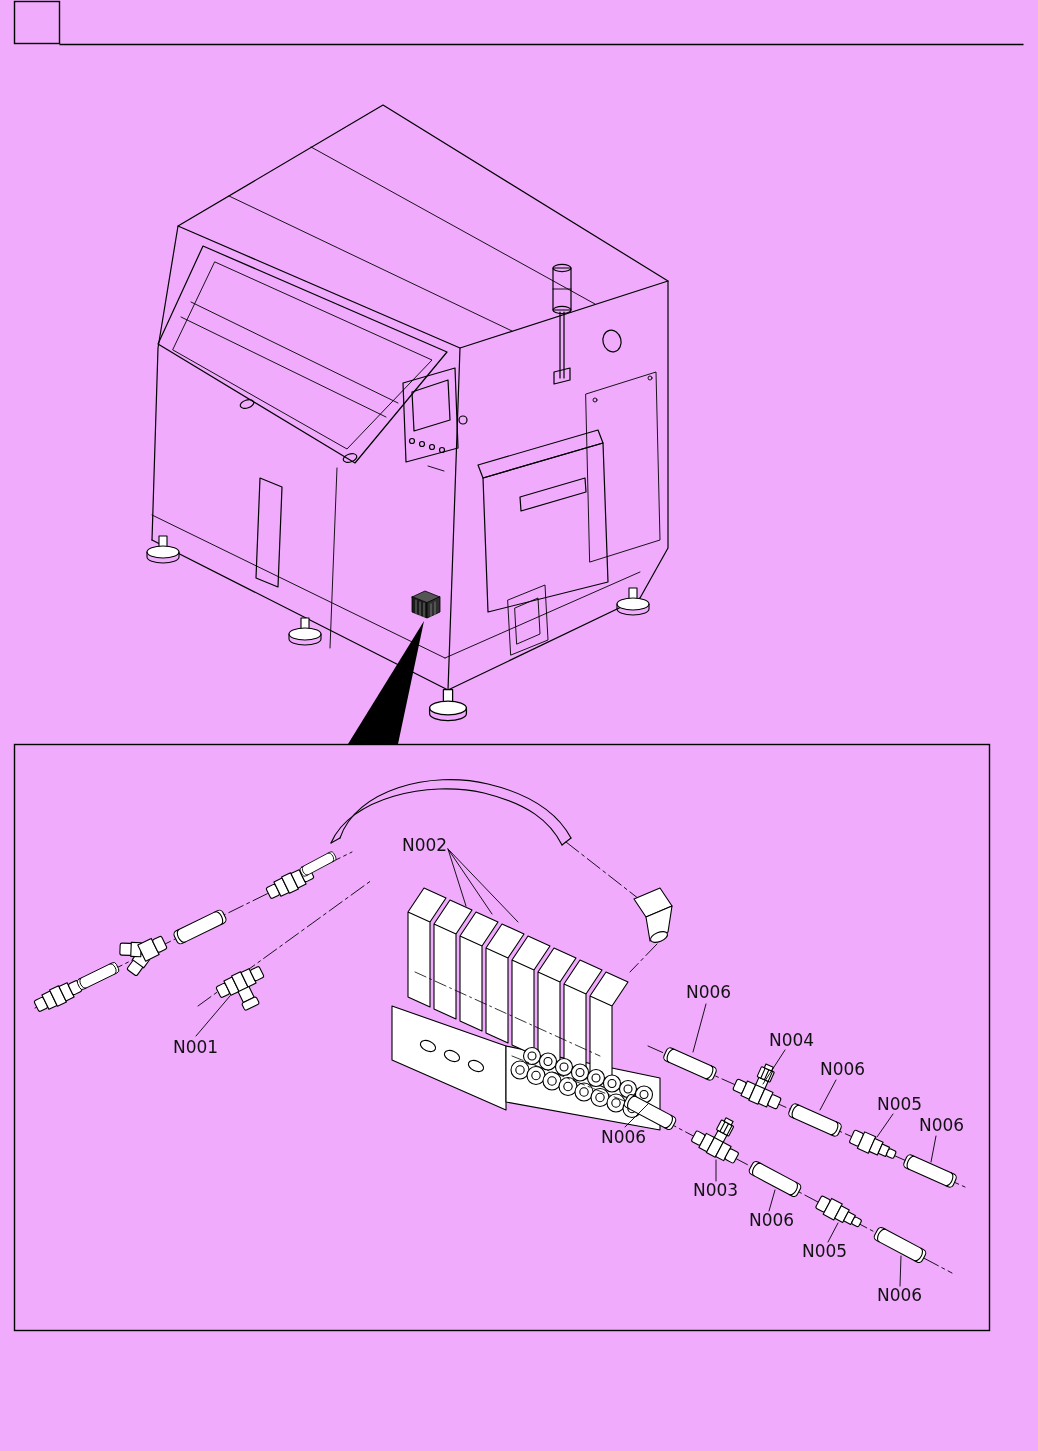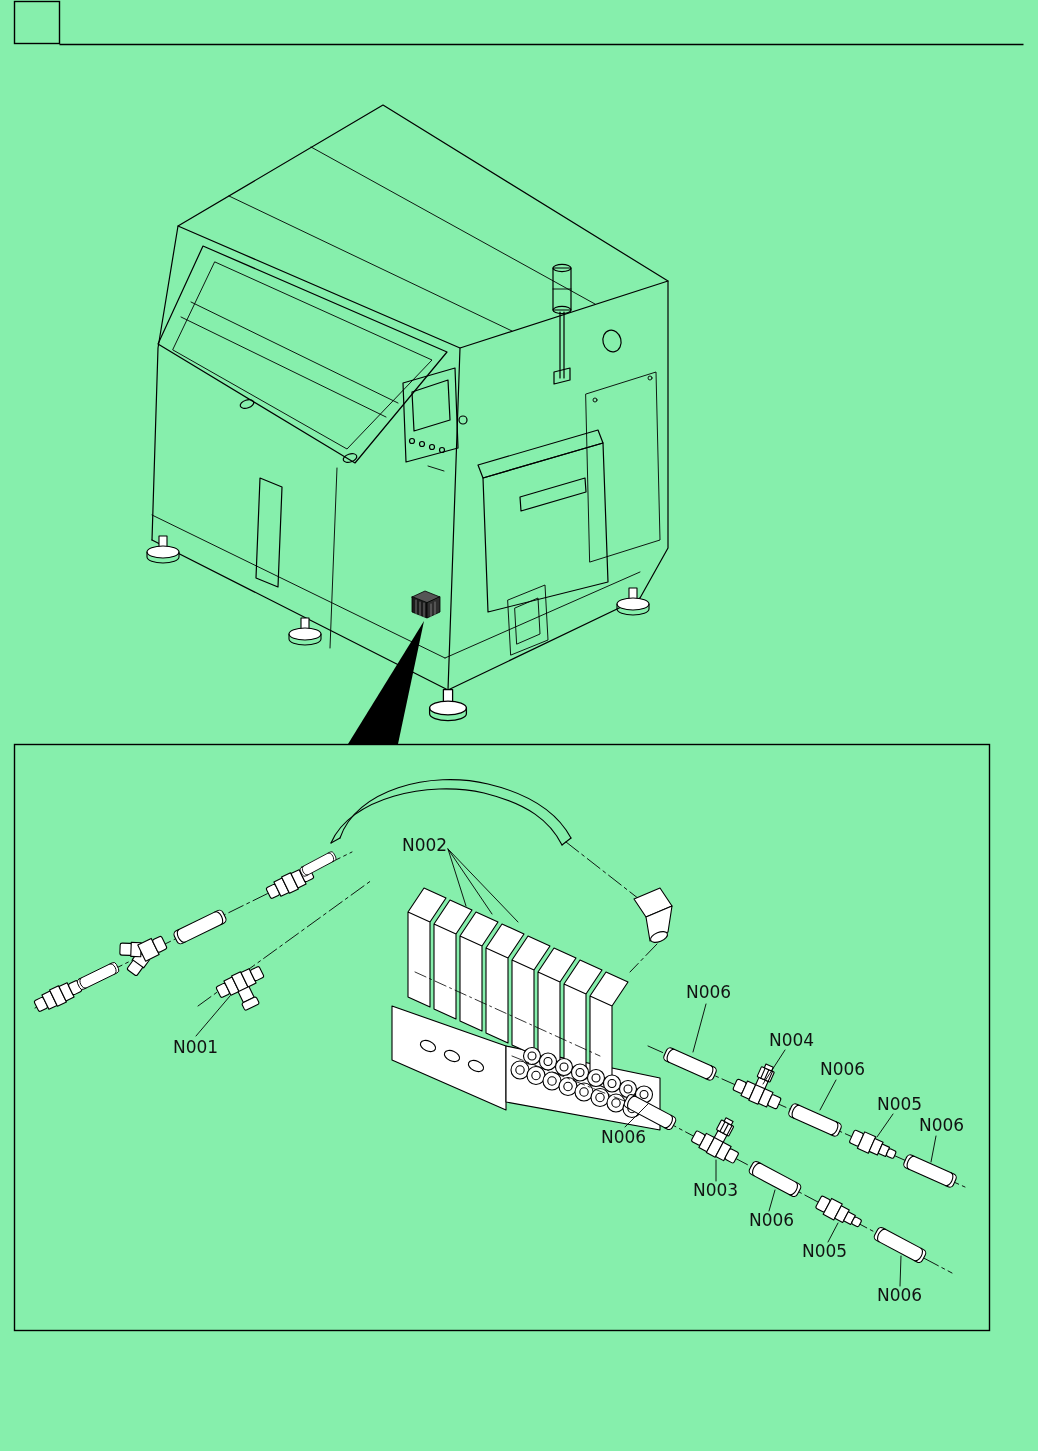--- a/index.html
+++ b/index.html
@@ -1,20 +1,20 @@
 <!DOCTYPE html>
 <html><head>
 <meta charset="utf-8">
 <style>
   html, body { margin: 0; padding: 0; background: #ffffff; }
   .page {
     position: relative;
     width: 1038px;
     height: 1451px;
-    background: #86efac;
+    background: #f0abfc;
     font-family: "DejaVu Sans", sans-serif;
     overflow: hidden;
   }
   svg.fig {
     position: absolute;
     left: 0; top: 0;
     width: 1038px; height: 1451px;
     display: block;
   }
   text.callout {

